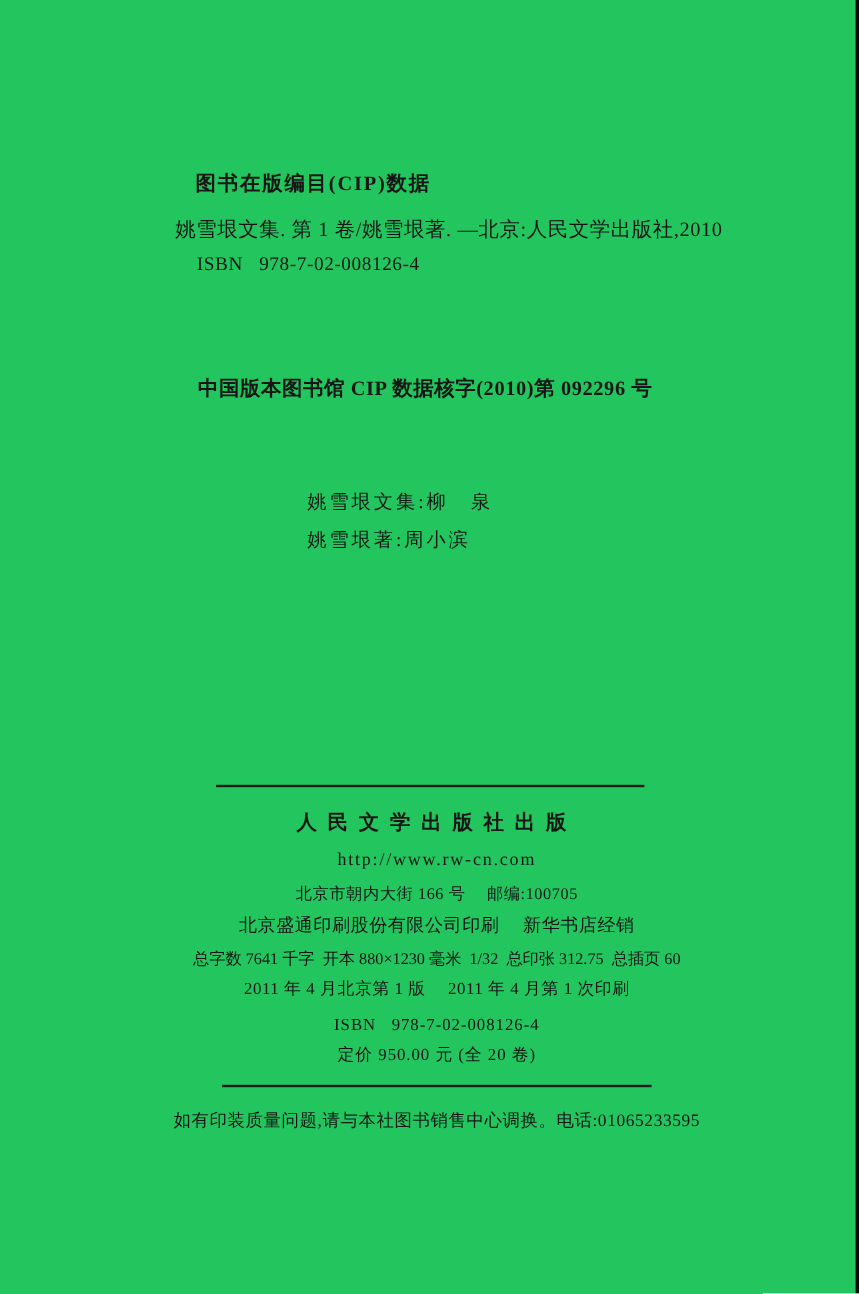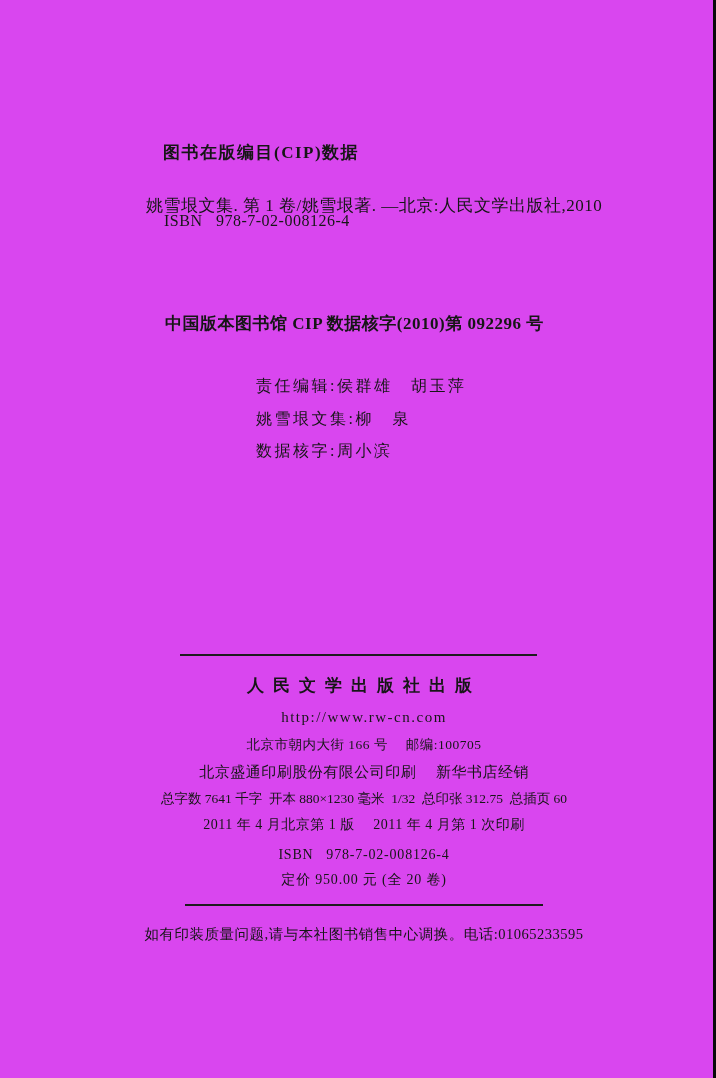--- a/index.html
+++ b/index.html
@@ -1,20 +1,20 @@
 <!DOCTYPE html>
 <html><head>
 <meta charset="utf-8">
 <style>
   html, body { margin: 0; padding: 0; background: #ffffff; }
   .page {
     position: relative;
     width: 716px;
     height: 1078px;
-    background: #d946ef;
+    background: #22c55e;
     overflow: hidden;
     font-family: "Liberation Serif", "DejaVu Serif", serif;
     color: #161616;
   }
   
   .scan-edge-right {
     position: absolute;
     top: 0; right: 0;
     width: 3px; height: 1078px;
     background: #0a0a0a;
@@ -52,33 +52,32 @@
   .pub-price  { font-size: 14px; letter-spacing: 0.8px; }
   .notice     { font-size: 14.5px; letter-spacing: 0.5px; }
 </style>
 </head>
 <body>
 
 <div class="page">
 
   <div class="line cip-heading" style="left:163px; top:143px;">图书在版编目(CIP)数据</div>
 
-  <div class="line cip-body" style="left:146px; top:196px;">姚雪垠文集. 第 1 卷/姚雪垠著. —北京:人民文学出版社,2010</div>
+  <div class="line cip-body" style="left:146px; top:182px;">姚雪垠文集. 第 1 卷/姚雪垠著. —北京:人民文学出版社,2010</div>
 
   <div class="line cip-isbn" style="left:164px; top:211px;">ISBN   978-7-02-008126-4</div>
 
 
 
   <div class="line cip-body" style="left:165px; top:314px;font-weight:bold;">中国版本图书馆 CIP 数据核字(2010)第 092296 号</div>
 
-  <div class="line staff-line" style="left:256px; top:376px;">责任编辑:侯群雄　胡玉萍</div>
 
   <div class="line staff-line" style="left:256px; top:409px;">姚雪垠文集:柳　泉</div>
 
-  <div class="line staff-line" style="left:256px; top:441px;">数据核字:周小滨</div>
+  <div class="line staff-line" style="left:256px; top:441px;">姚雪垠著:周小滨</div>
 
   <div class="rule" style="left:180px; top:654px; width:357px;"></div>
 
   <div class="line centered pub-name" style="top:676px;">人民文学出版社出版</div>
 
   <div class="line centered pub-url" style="top:708px;">http://www.rw-cn.com</div>
 
   <div class="line centered pub-addr" style="top:737px;">北京市朝内大街 166 号　 邮编:100705</div>
 
   <div class="line centered pub-print" style="top:763px;">北京盛通印刷股份有限公司印刷　 新华书店经销</div>

